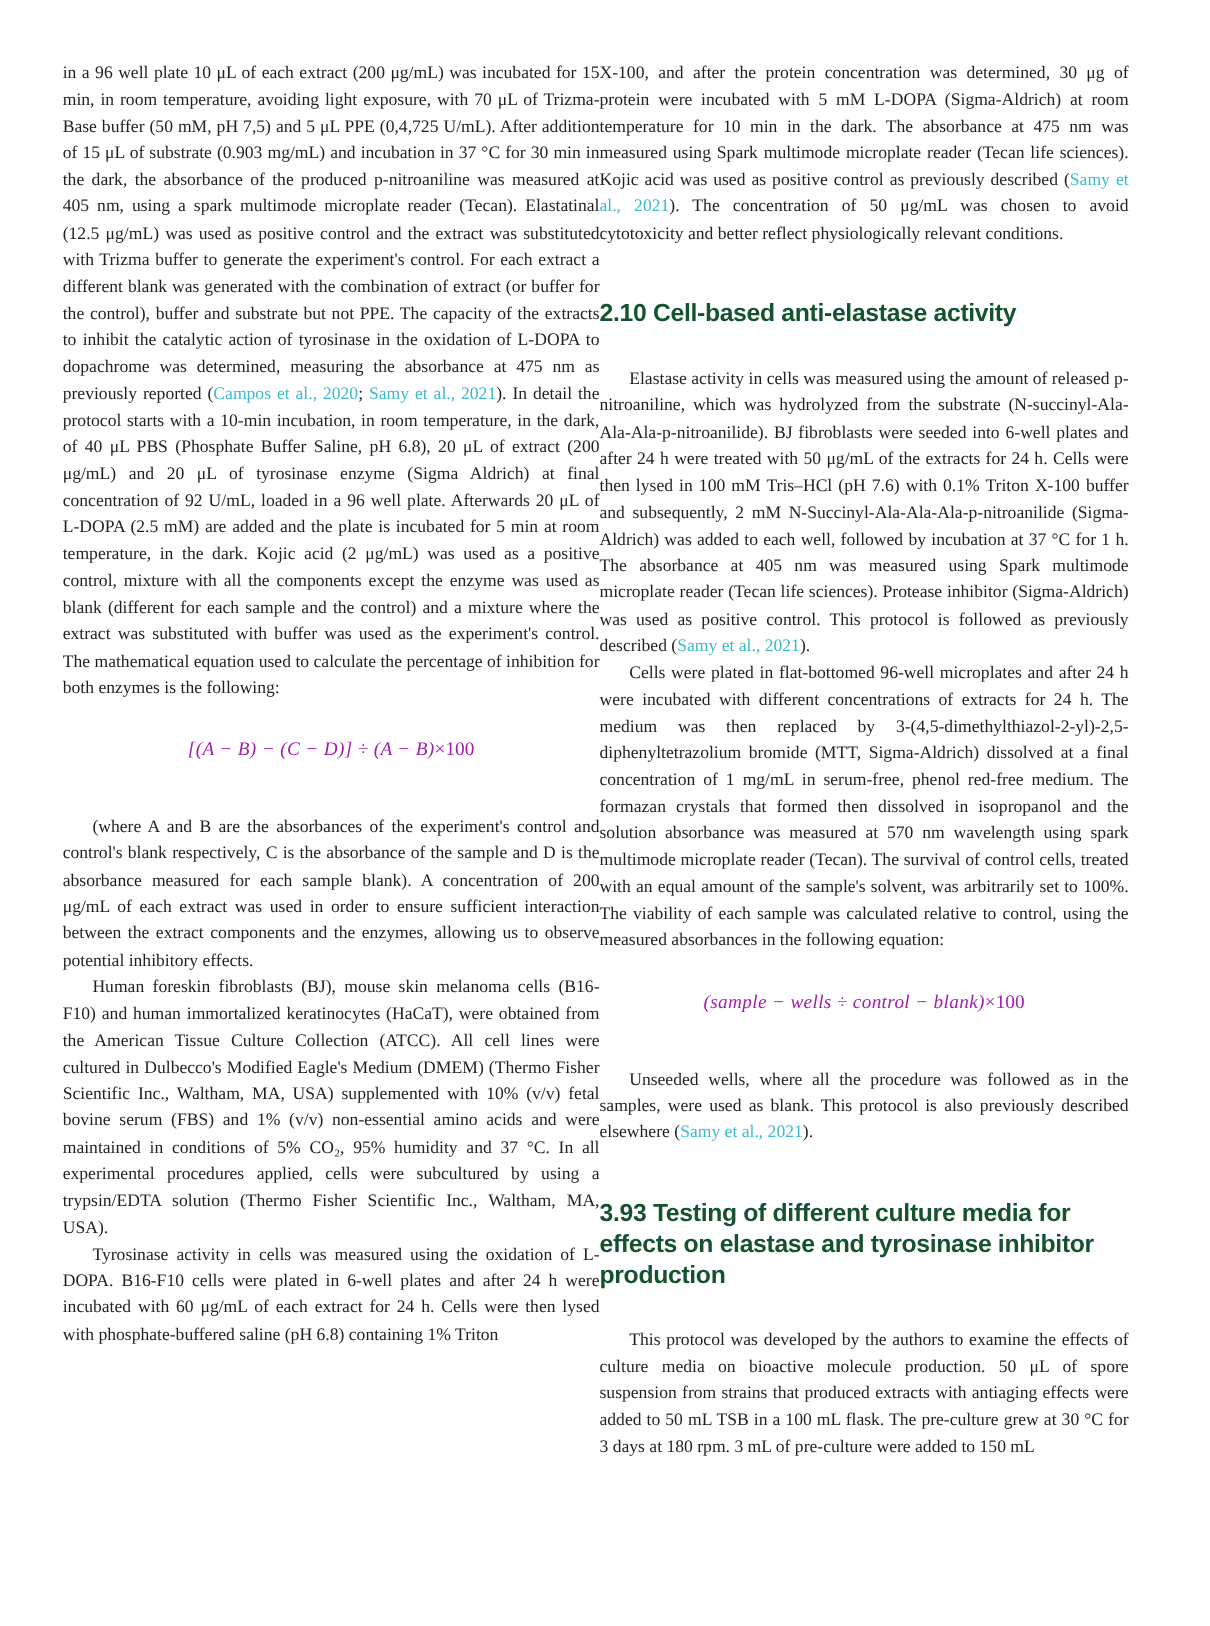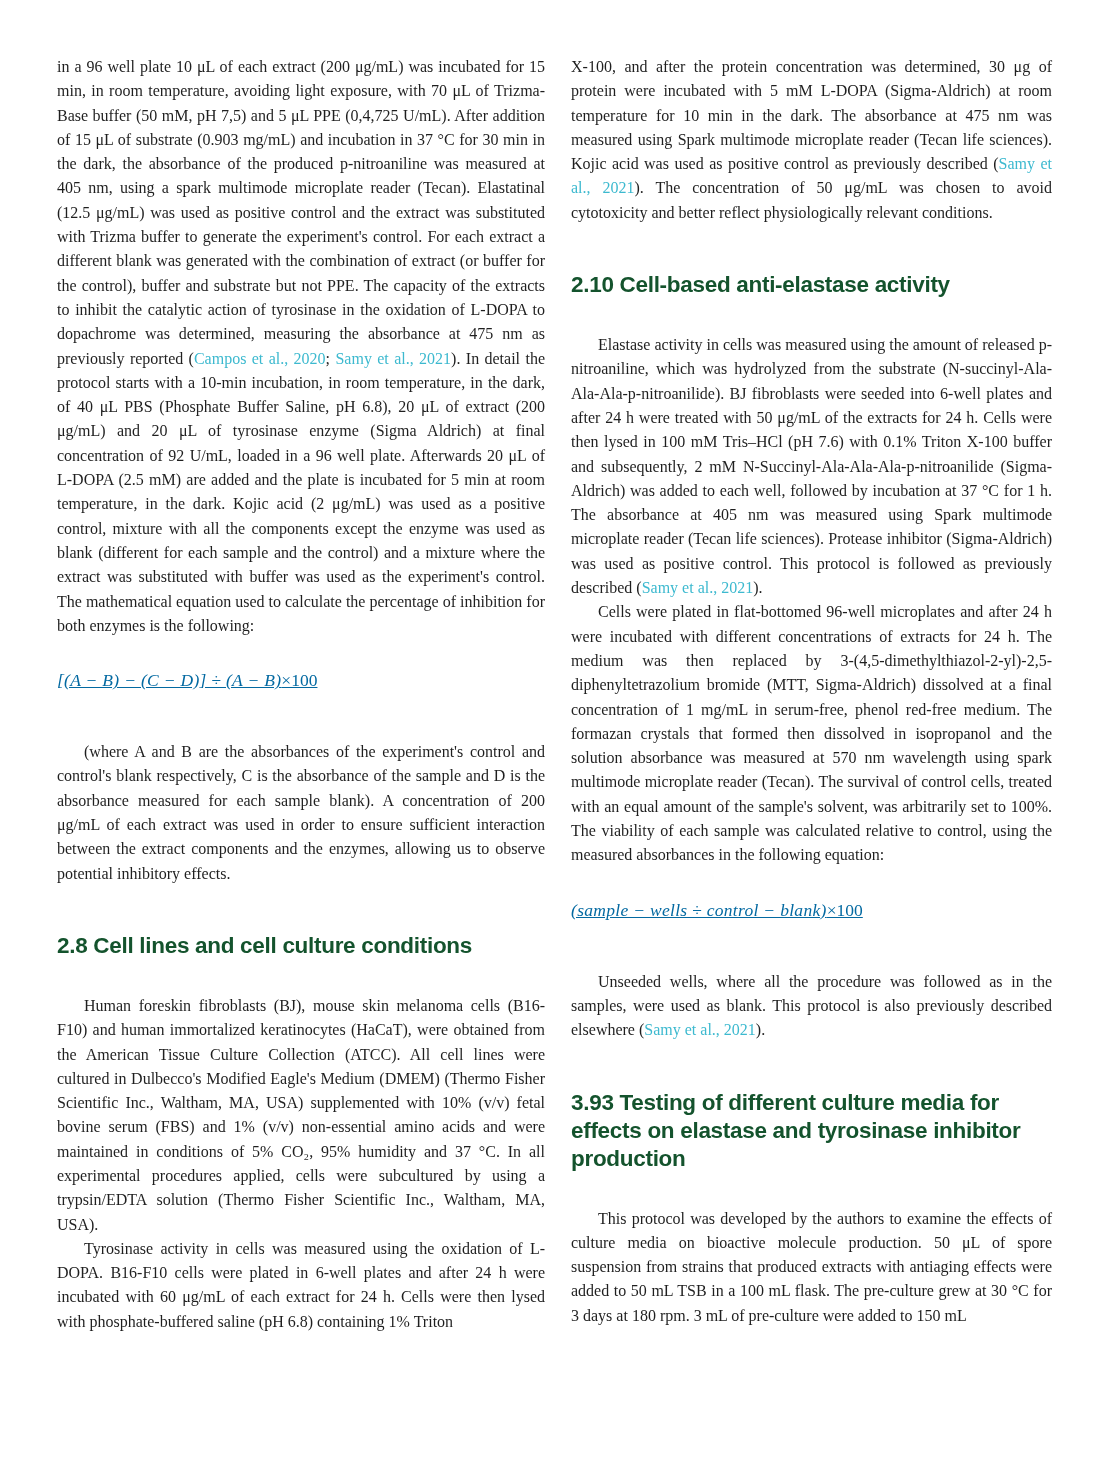--- a/index.html
+++ b/index.html
@@ -7,21 +7,21 @@
     position: relative;
     width: 1100px;
     height: 1478px;
     box-sizing: border-box;
     background: #ffffff;
     padding: 55px 48px 0 57px;
     overflow: hidden;
     font-family: "Liberation Serif", serif;
     color: #1f1f1f;
   }
-  .cols { display: flex; gap: 26px; }
+  .cols { display: flex; }
   .col { box-sizing: border-box; }
   .col-left  { width: 488px; }
   .col-right { width: 481px; }
 
   p.body {
     margin: 0;
     font-size: 16px;
     line-height: 24.3px;
     text-align: justify;
     color: #1f1f1f;
@@ -33,25 +33,25 @@
     font-weight: 700;
     font-size: 22.5px;
     line-height: 28px;
     letter-spacing: -0.3px;
     color: #14532d;
     margin: 46px 0 34px 0;
   }
 
   .formula {
     margin: 30px 0 48px 0;
+    text-align: center;
     font-size: 17.5px;
     line-height: 24px;
-    color: #0369a1;
+    color: #a21caf;
     font-family: "Liberation Serif", serif;
-    text-decoration: underline;
   }
   .formula .expr { font-style: italic; letter-spacing: 0.3px; }
   .formula .times { font-style: normal; }
 
   .cite {
     color: #3cb9cf;
     text-decoration: none;
     cursor: pointer;
   }
 </style>
@@ -62,21 +62,20 @@
   <div class="cols">
 
     <div class="col col-left">
 
       <p class="body"><span>in a 96 well plate 10 μL of each extract (200 μg/mL) was incubated for 15 min, in room temperature, avoiding light exposure, with 70 μL of Trizma-Base buffer (50 mM, pH 7,5) and 5 μL PPE (0,4,725 U/mL). After addition of 15 μL of substrate (0.903 mg/mL) and incubation in 37 °C for 30 min in the dark, the absorbance of the produced p-nitroaniline was measured at 405 nm, using a spark multimode microplate reader (Tecan). Elastatinal (12.5 μg/mL) was used as positive control and the extract was substituted with Trizma buffer to generate the experiment's control. For each extract a different blank was generated with the combination of extract (or buffer for the control), buffer and substrate but not PPE. The capacity of the extracts to inhibit the catalytic action of tyrosinase in the oxidation of L-DOPA to dopachrome was determined, measuring the absorbance at 475 nm as previously reported (</span><a class="cite">Campos et al., 2020</a><span>; </span><a class="cite">Samy et al., 2021</a><span>). In detail the protocol starts with a 10-min incubation, in room temperature, in the dark, of 40 μL PBS (Phosphate Buffer Saline, pH 6.8), 20 μL of extract (200 μg/mL) and 20 μL of tyrosinase enzyme (Sigma Aldrich) at final concentration of 92 U/mL, loaded in a 96 well plate. Afterwards 20 μL of L-DOPA (2.5 mM) are added and the plate is incubated for 5 min at room temperature, in the dark. Kojic acid (2 μg/mL) was used as a positive control, mixture with all the components except the enzyme was used as blank (different for each sample and the control) and a mixture where the extract was substituted with buffer was used as the experiment's control. The mathematical equation used to calculate the percentage of inhibition for both enzymes is the following:</span></p>
 
       <div class="formula"><span class="expr">[(A − B) − (C − D)] ÷ (A − B)</span><span class="times">×100</span></div>
 
       <p class="body indent">(where A and B are the absorbances of the experiment's control and control's blank respectively, C is the absorbance of the sample and D is the absorbance measured for each sample blank). A concentration of 200 μg/mL of each extract was used in order to ensure sufficient interaction between the extract components and the enzymes, allowing us to observe potential inhibitory effects.</p>
 
-      <h2 class="section">2.8 Cell lines and cell culture conditions</h2>
 
       <p class="body indent">Human foreskin fibroblasts (BJ), mouse skin melanoma cells (B16-F10) and human immortalized keratinocytes (HaCaT), were obtained from the American Tissue Culture Collection (ATCC). All cell lines were cultured in Dulbecco's Modified Eagle's Medium (DMEM) (Thermo Fisher Scientific Inc., Waltham, MA, USA) supplemented with 10% (v/v) fetal bovine serum (FBS) and 1% (v/v) non-essential amino acids and were maintained in conditions of 5% CO₂, 95% humidity and 37 °C. In all experimental procedures applied, cells were subcultured by using a trypsin/EDTA solution (Thermo Fisher Scientific Inc., Waltham, MA, USA).</p>
 
 
       <p class="body indent">Tyrosinase activity in cells was measured using the oxidation of L-DOPA. B16-F10 cells were plated in 6-well plates and after 24 h were incubated with 60 μg/mL of each extract for 24 h. Cells were then lysed with phosphate-buffered saline (pH 6.8) containing 1% Triton</p>
 
     </div>
 
     <div class="col col-right">
 

